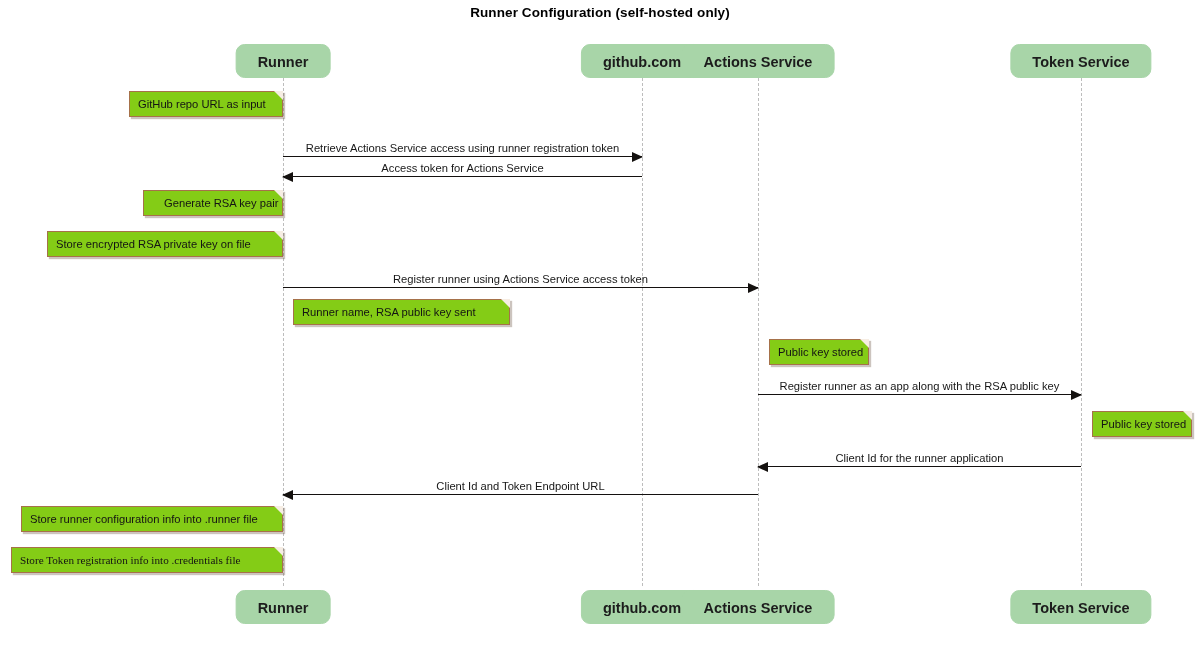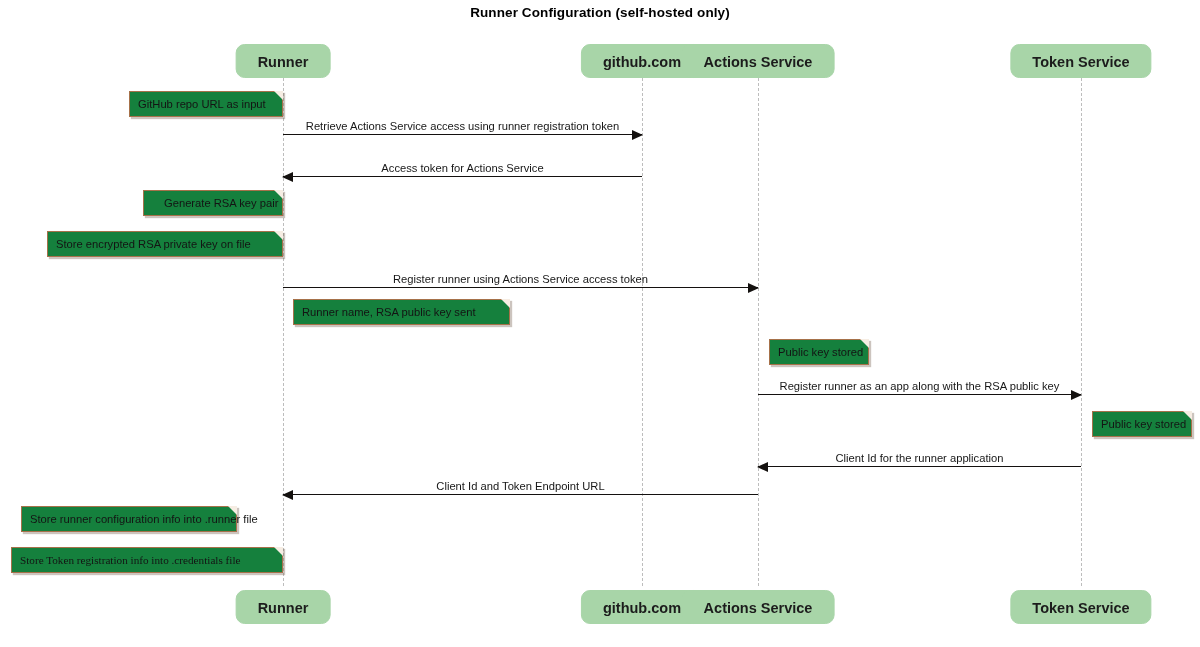--- a/index.html
+++ b/index.html
@@ -83,21 +83,21 @@
     left: 0;
     width: 100%;
     text-align: center;
     font-size: 11.2px;
     color: #171717;
     white-space: nowrap;
   }
   
   .note {
     position: absolute;
-    background: #15803d;
+    background: #84cc16;
     border: 1px solid #a6714a;
     font-size: 11.2px;
     color: #141414;
     padding: 6px 9px 6px 8px;
     white-space: nowrap;
     box-sizing: border-box;
     box-shadow: 2px 2px 1px rgba(120, 100, 85, 0.38);
   }
   .note .fold {
     position: absolute;
@@ -141,21 +141,21 @@
   <div class="participant" style="left:642px; top:590px;">github.com</div>
   <div class="participant" style="left:758px; top:590px;">Actions Service</div>
   <div class="participant" style="left:1081px; top:590px;">Token Service</div>
 
   <div class="note" style="left:129px; top:91px; width:154px;">
     <span class="fold-edge"></span>
     <span class="fold"></span>
     <span class="note-inner">GitHub repo URL as input</span>
   </div>
 
-  <div class="message" style="left:283px; top:134px; width:359px;text-decoration:underline;">
+  <div class="message" style="left:283px; top:156px; width:359px;text-decoration:underline;">
     <span class="msg-label">Retrieve Actions Service access using runner registration token</span>
     <span class="arrowhead right"></span>
   </div>
 
   <div class="message" style="left:283px; top:176px; width:359px;">
     <span class="msg-label">Access token for Actions Service</span>
     <span class="arrowhead left"></span>
   </div>
 
   <div class="note" style="left:143px; top:190px; width:140px;padding-left:20px;">
@@ -201,21 +201,21 @@
   <div class="message" style="left:758px; top:466px; width:323px;">
     <span class="msg-label">Client Id for the runner application</span>
     <span class="arrowhead left"></span>
   </div>
 
   <div class="message" style="left:283px; top:494px; width:475px;">
     <span class="msg-label">Client Id and Token Endpoint URL</span>
     <span class="arrowhead left"></span>
   </div>
 
-  <div class="note" style="left:21px; top:506px; width:216px;">
+  <div class="note" style="left:21px; top:506px; width:262px;">
     <span class="fold-edge"></span>
     <span class="fold"></span>
     <span class="note-inner">Store runner configuration info into .runner file</span>
   </div>
 
   <div class="note" style="left:11px; top:547px; width:272px;font-family:Liberation Serif, serif;">
     <span class="fold-edge"></span>
     <span class="fold"></span>
     <span class="note-inner">Store Token registration info into .credentials file</span>
   </div>

